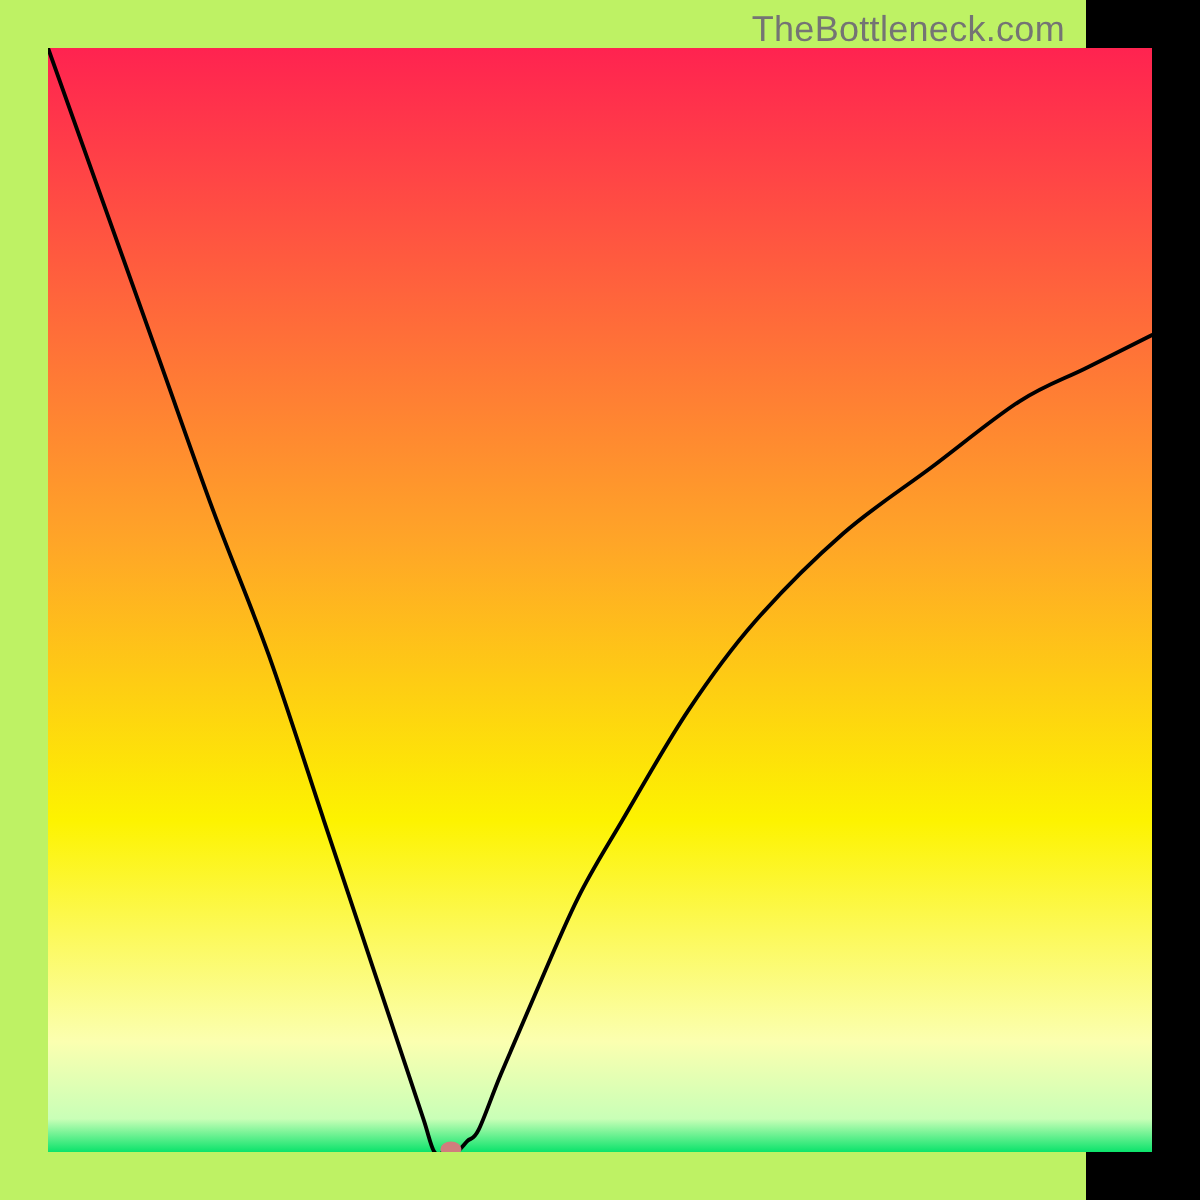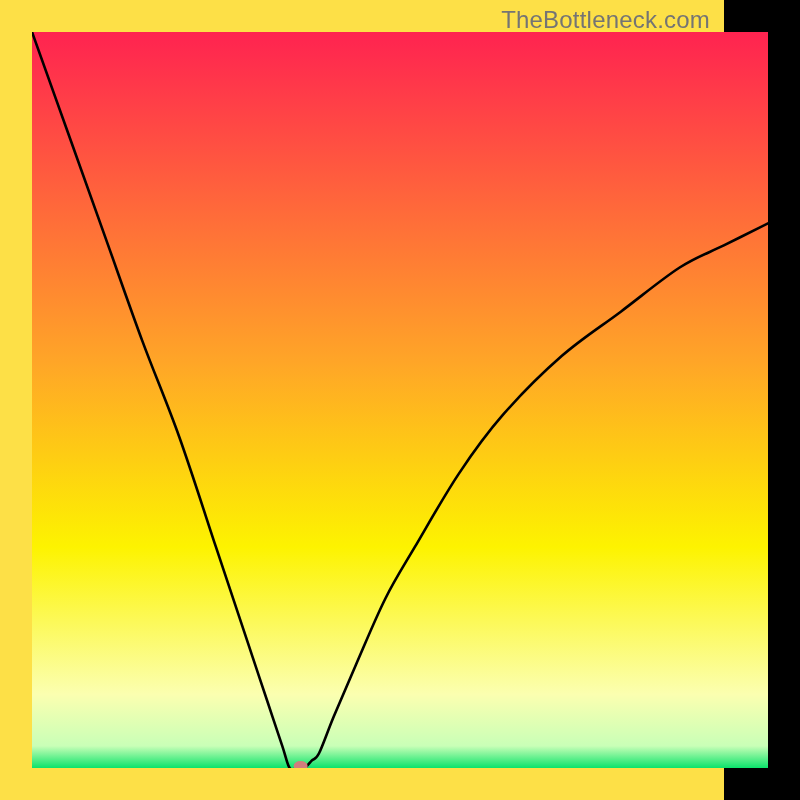--- a/index.html
+++ b/index.html
@@ -8,21 +8,21 @@
     width: 800px;
     height: 800px;
     overflow: hidden;
     background: #000;
     font-family: Arial, Helvetica, sans-serif;
   }
   .frame {
     position: relative;
     width: 724px;
     height: 800px;
-    background: #fde047;
+    background: #bef264;
   }
   .watermark {
     position: absolute;
     top: 6px;
     right: 14px;
     color: #747474;
     font-size: 24px;
     font-weight: 500;
     letter-spacing: 0.2px;
     z-index: 5;

